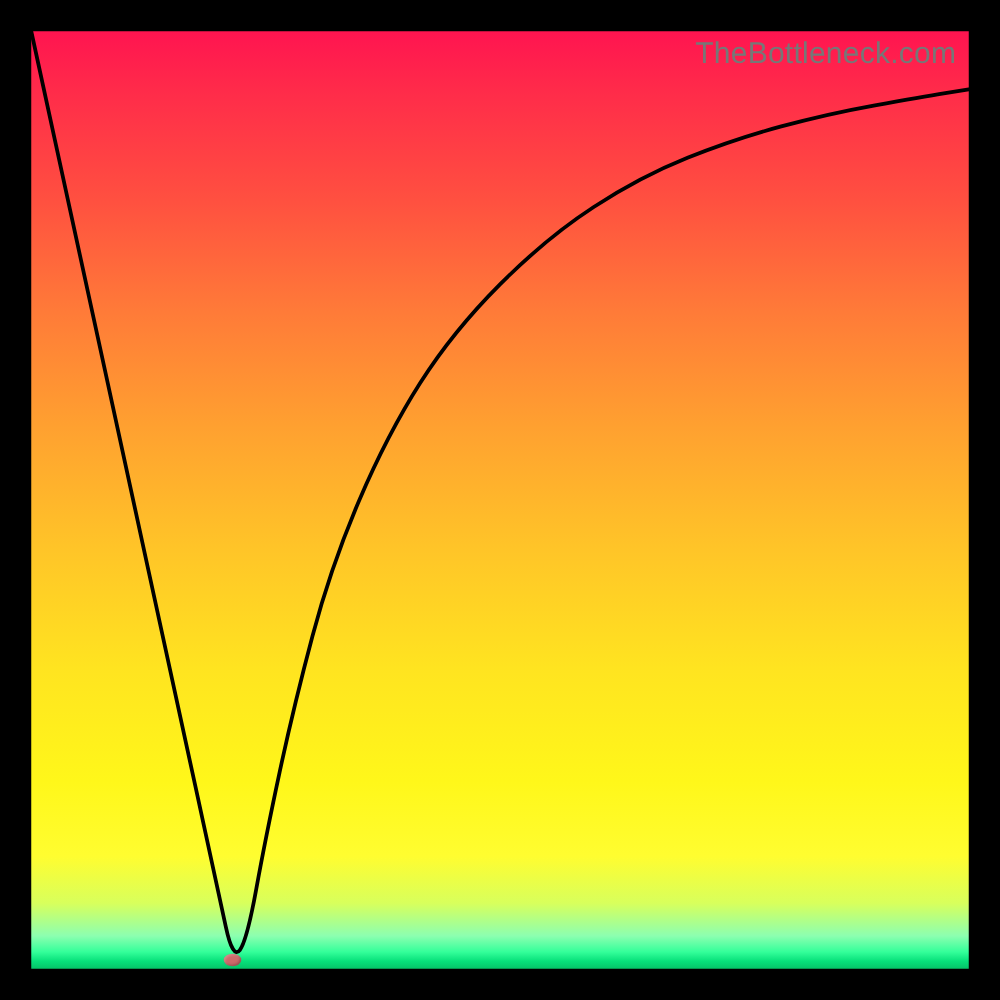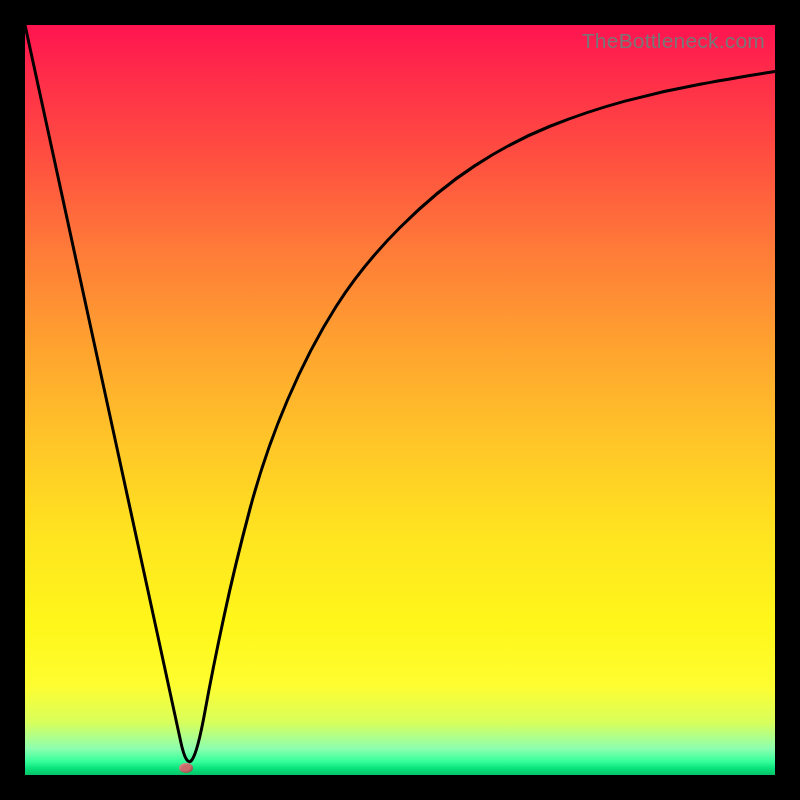--- a/index.html
+++ b/index.html
@@ -38,21 +38,21 @@
       #34ff9a 98.2%,
       #07e07a 99.2%,
       #05c468 100%
     );
   }
   .watermark {
     position: absolute;
     top: 4px;
     right: 10px;
     color: #777;
-    font-size: 21px;
+    font-size: 24px;
     font-weight: 400;
     letter-spacing: 0.2px;
     user-select: none;
   }
   svg.curve {
     position: absolute;
     left: 0;
     top: 0;
     width: 750px;
     height: 750px;

